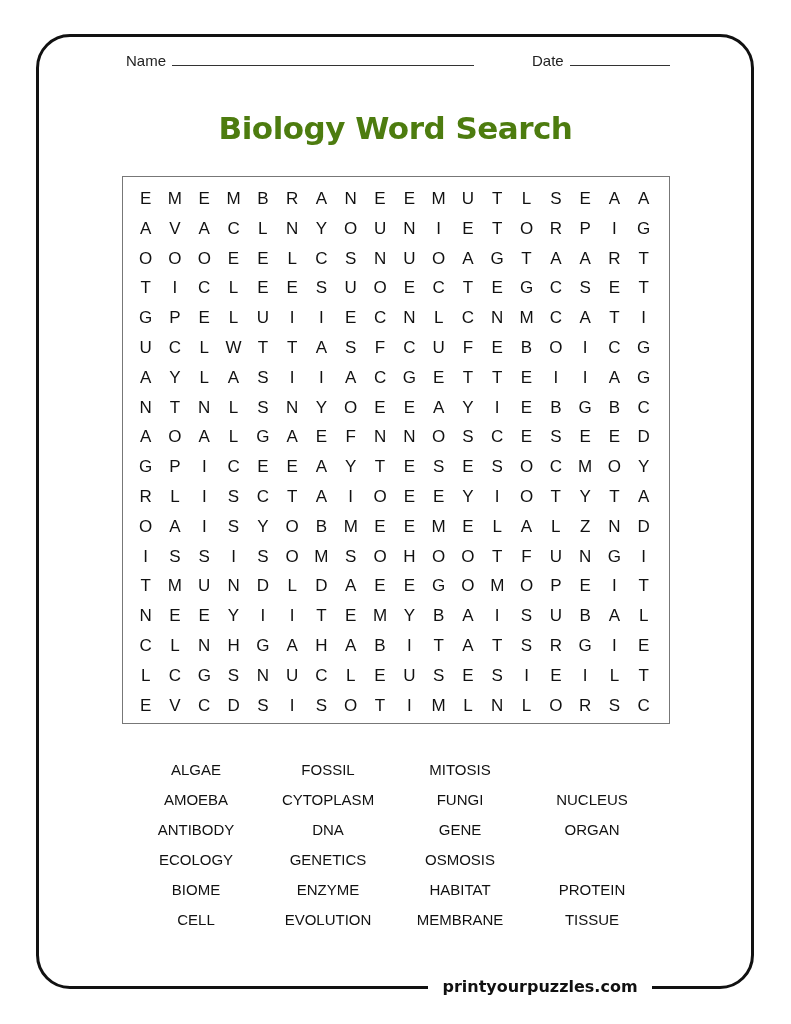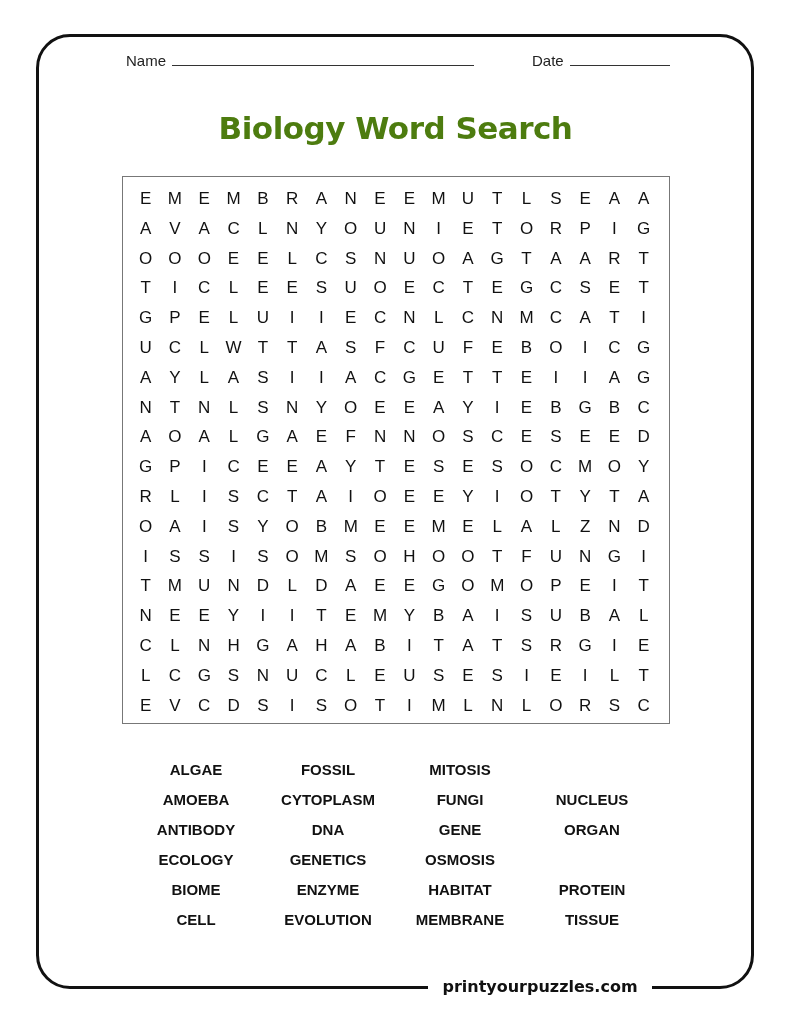--- a/index.html
+++ b/index.html
@@ -18,21 +18,21 @@
     }
     .grid {
       position: absolute; left: 122px; top: 176px; width: 548px; height: 548px;
       border: 1.5px solid #777; box-sizing: border-box;
     }
     .grid-row { position: absolute; left: 8px; height: 30px; display: flex; }
     .cell {
       width: 29.3px; text-align: center; font-family: "Liberation Sans", sans-serif;
       font-size: 17px; color: #111; line-height: 30px;
     }
-    .wordlist { position: absolute; left: 130px; top: 758px; width: 530px; font-weight: bold; }
+    .wordlist { position: absolute; left: 130px; top: 758px; width: 530px; }
     .wl-row { display: flex; height: 30px; }
     .word {
       width: 132px; text-align: center; font-family: "Liberation Sans", sans-serif;
       font-size: 15px; color: #111; line-height: 24px;
     }
     .footer-mask {
       position: absolute; top: 975px; left: 428px; width: 224px; height: 26px; background: #fff;
     }
     .footer {
       position: absolute; top: 975px; left: 428px; width: 224px; text-align: center;

